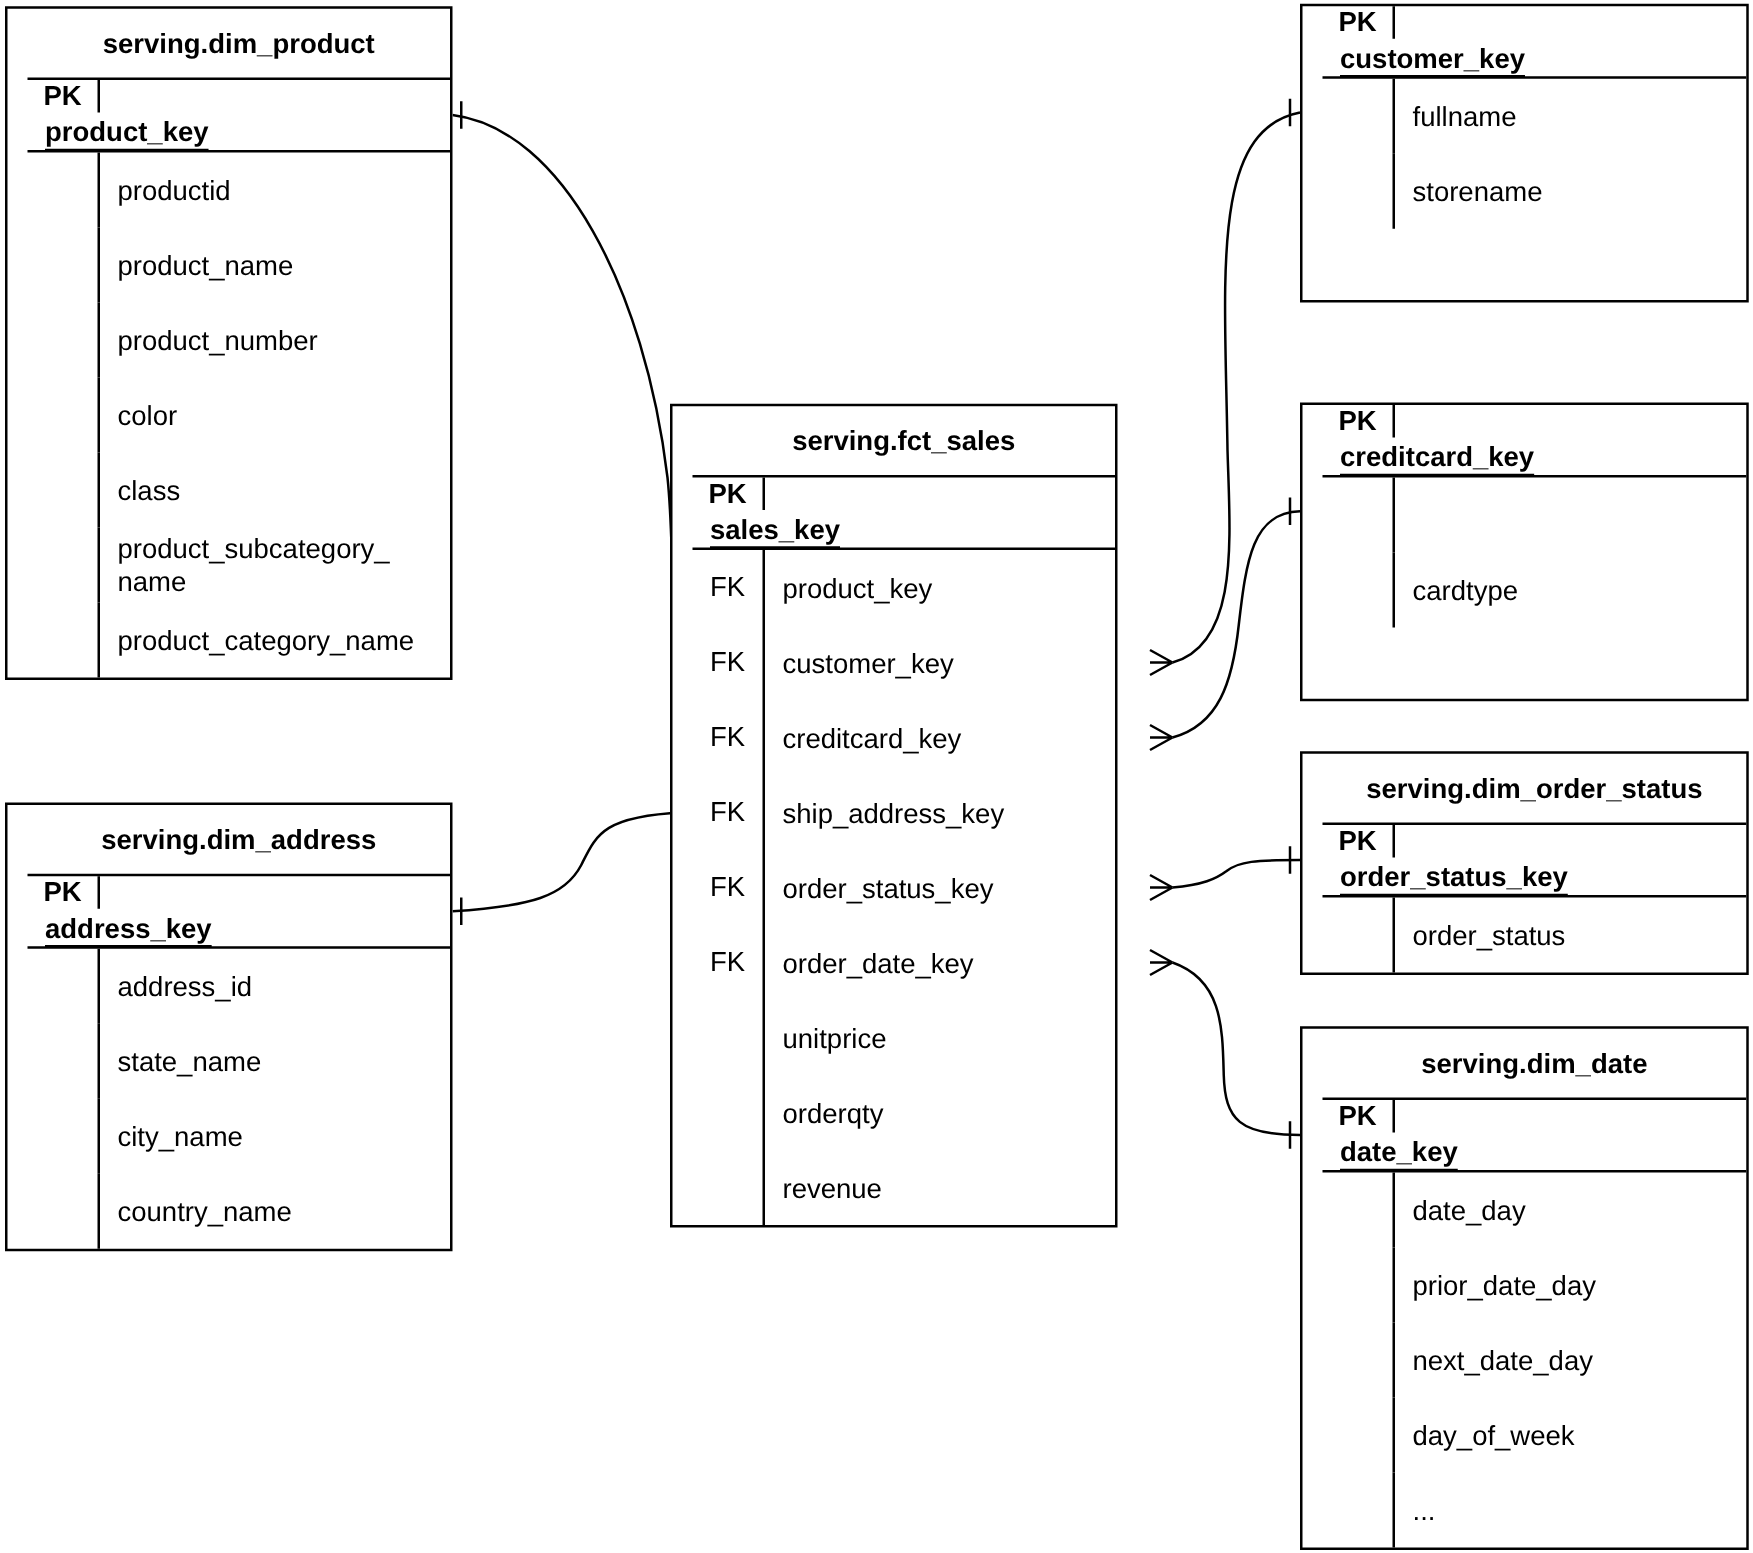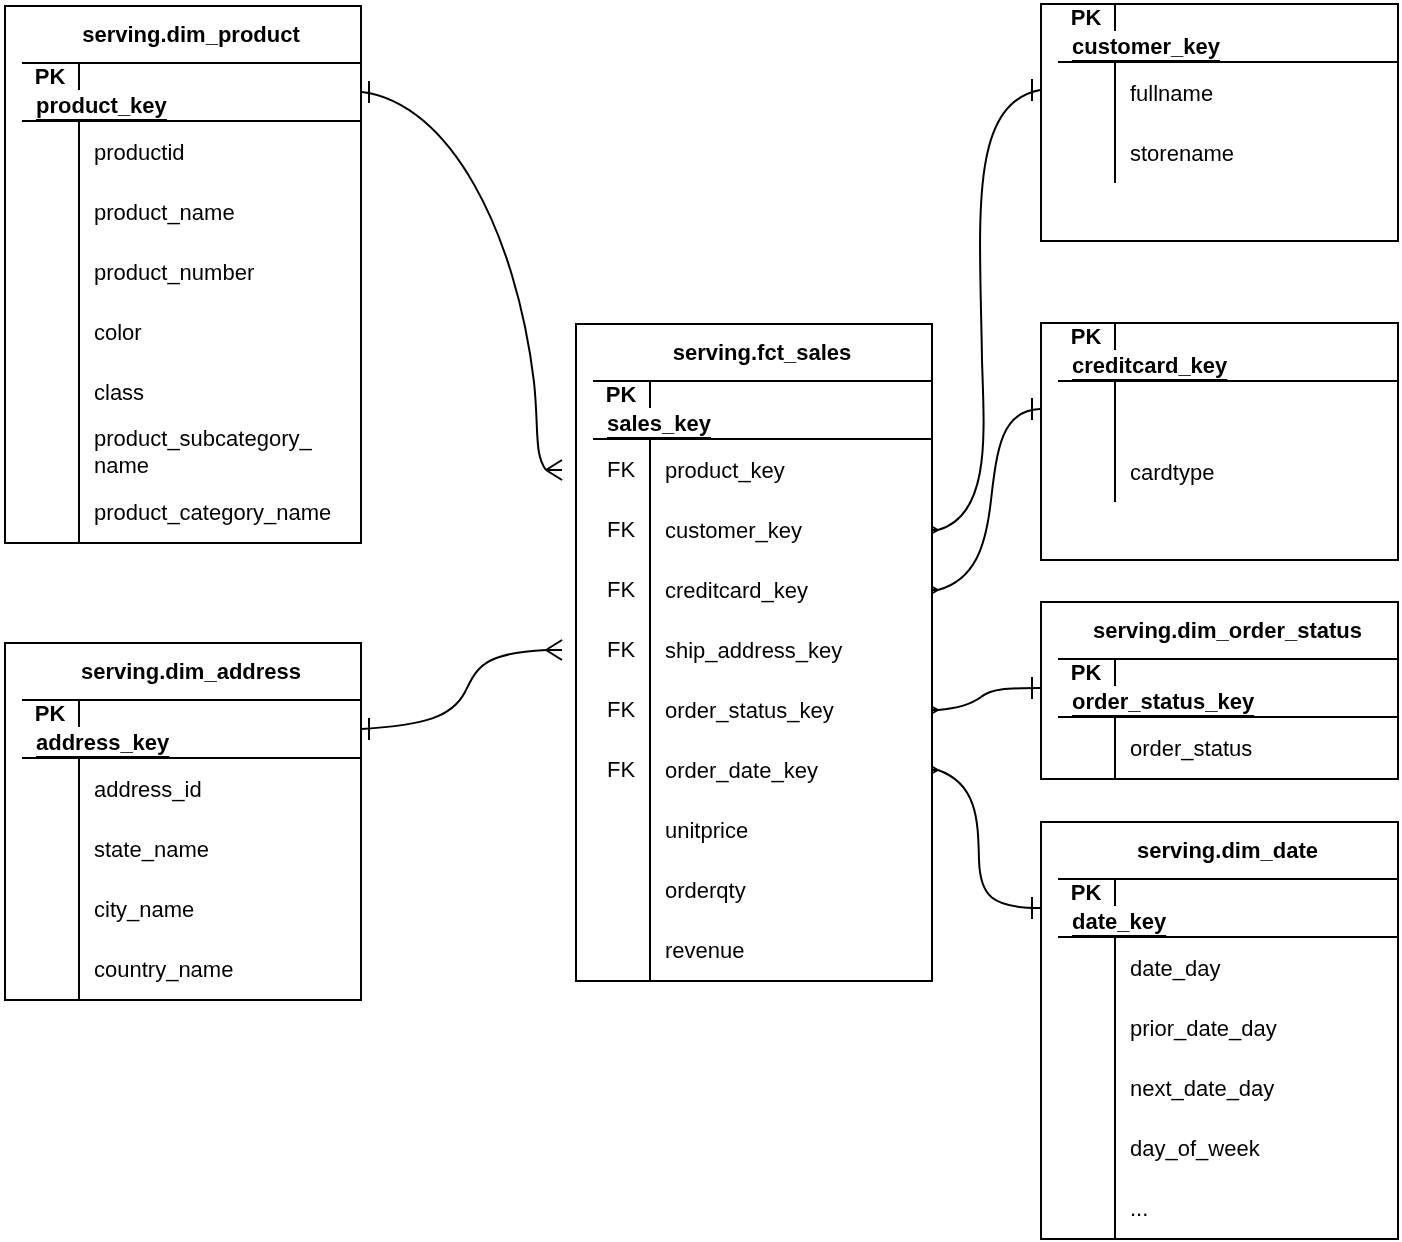--- a/index.html
+++ b/index.html
@@ -165,21 +165,21 @@
     <div class="row">
         <div class="keycol"></div>
         <div class="fieldcol">city_name</div>
       </div>
     <div class="row">
         <div class="keycol"></div>
         <div class="fieldcol">country_name</div>
       </div>
   </div>
 
-  <div class="tbl" style="left:575px; top:323px; width:358px; height:659px;">
+  <div class="tbl" style="left:536px; top:323px; width:358px; height:659px;">
     <div class="tbl-title">serving.fct_sales</div>
     <div class="pk-row">
       <div class="keycol">PK</div>
       <div class="fieldcol pk-name">sales_key</div>
     </div>
     <div class="row">
         <div class="keycol">FK</div>
         <div class="fieldcol">product_key</div>
       </div>
     <div class="row">

